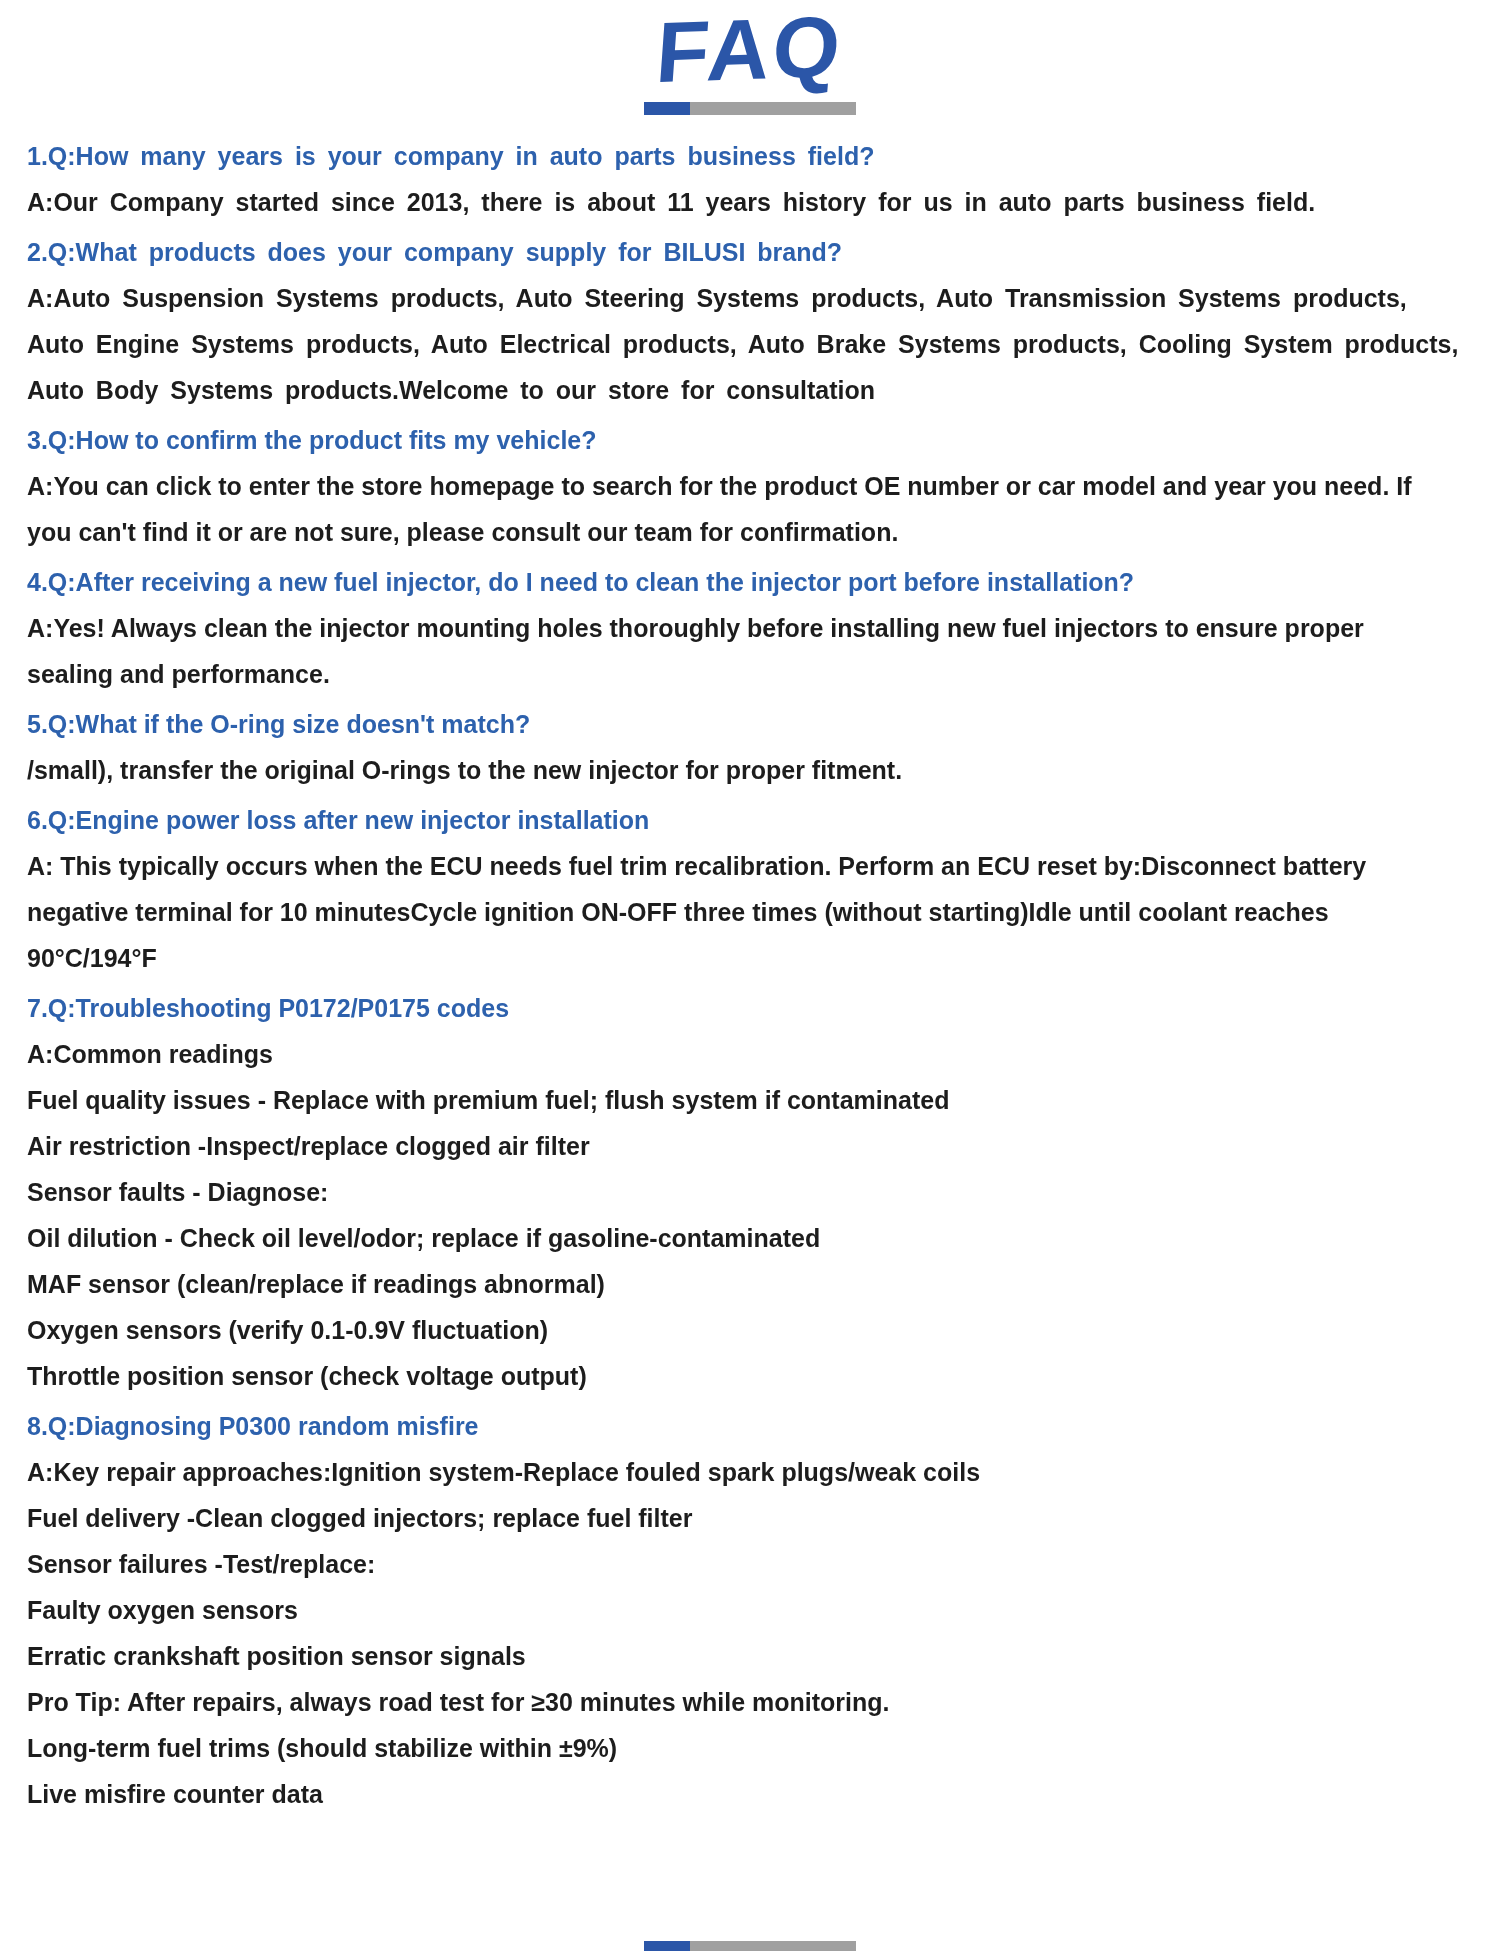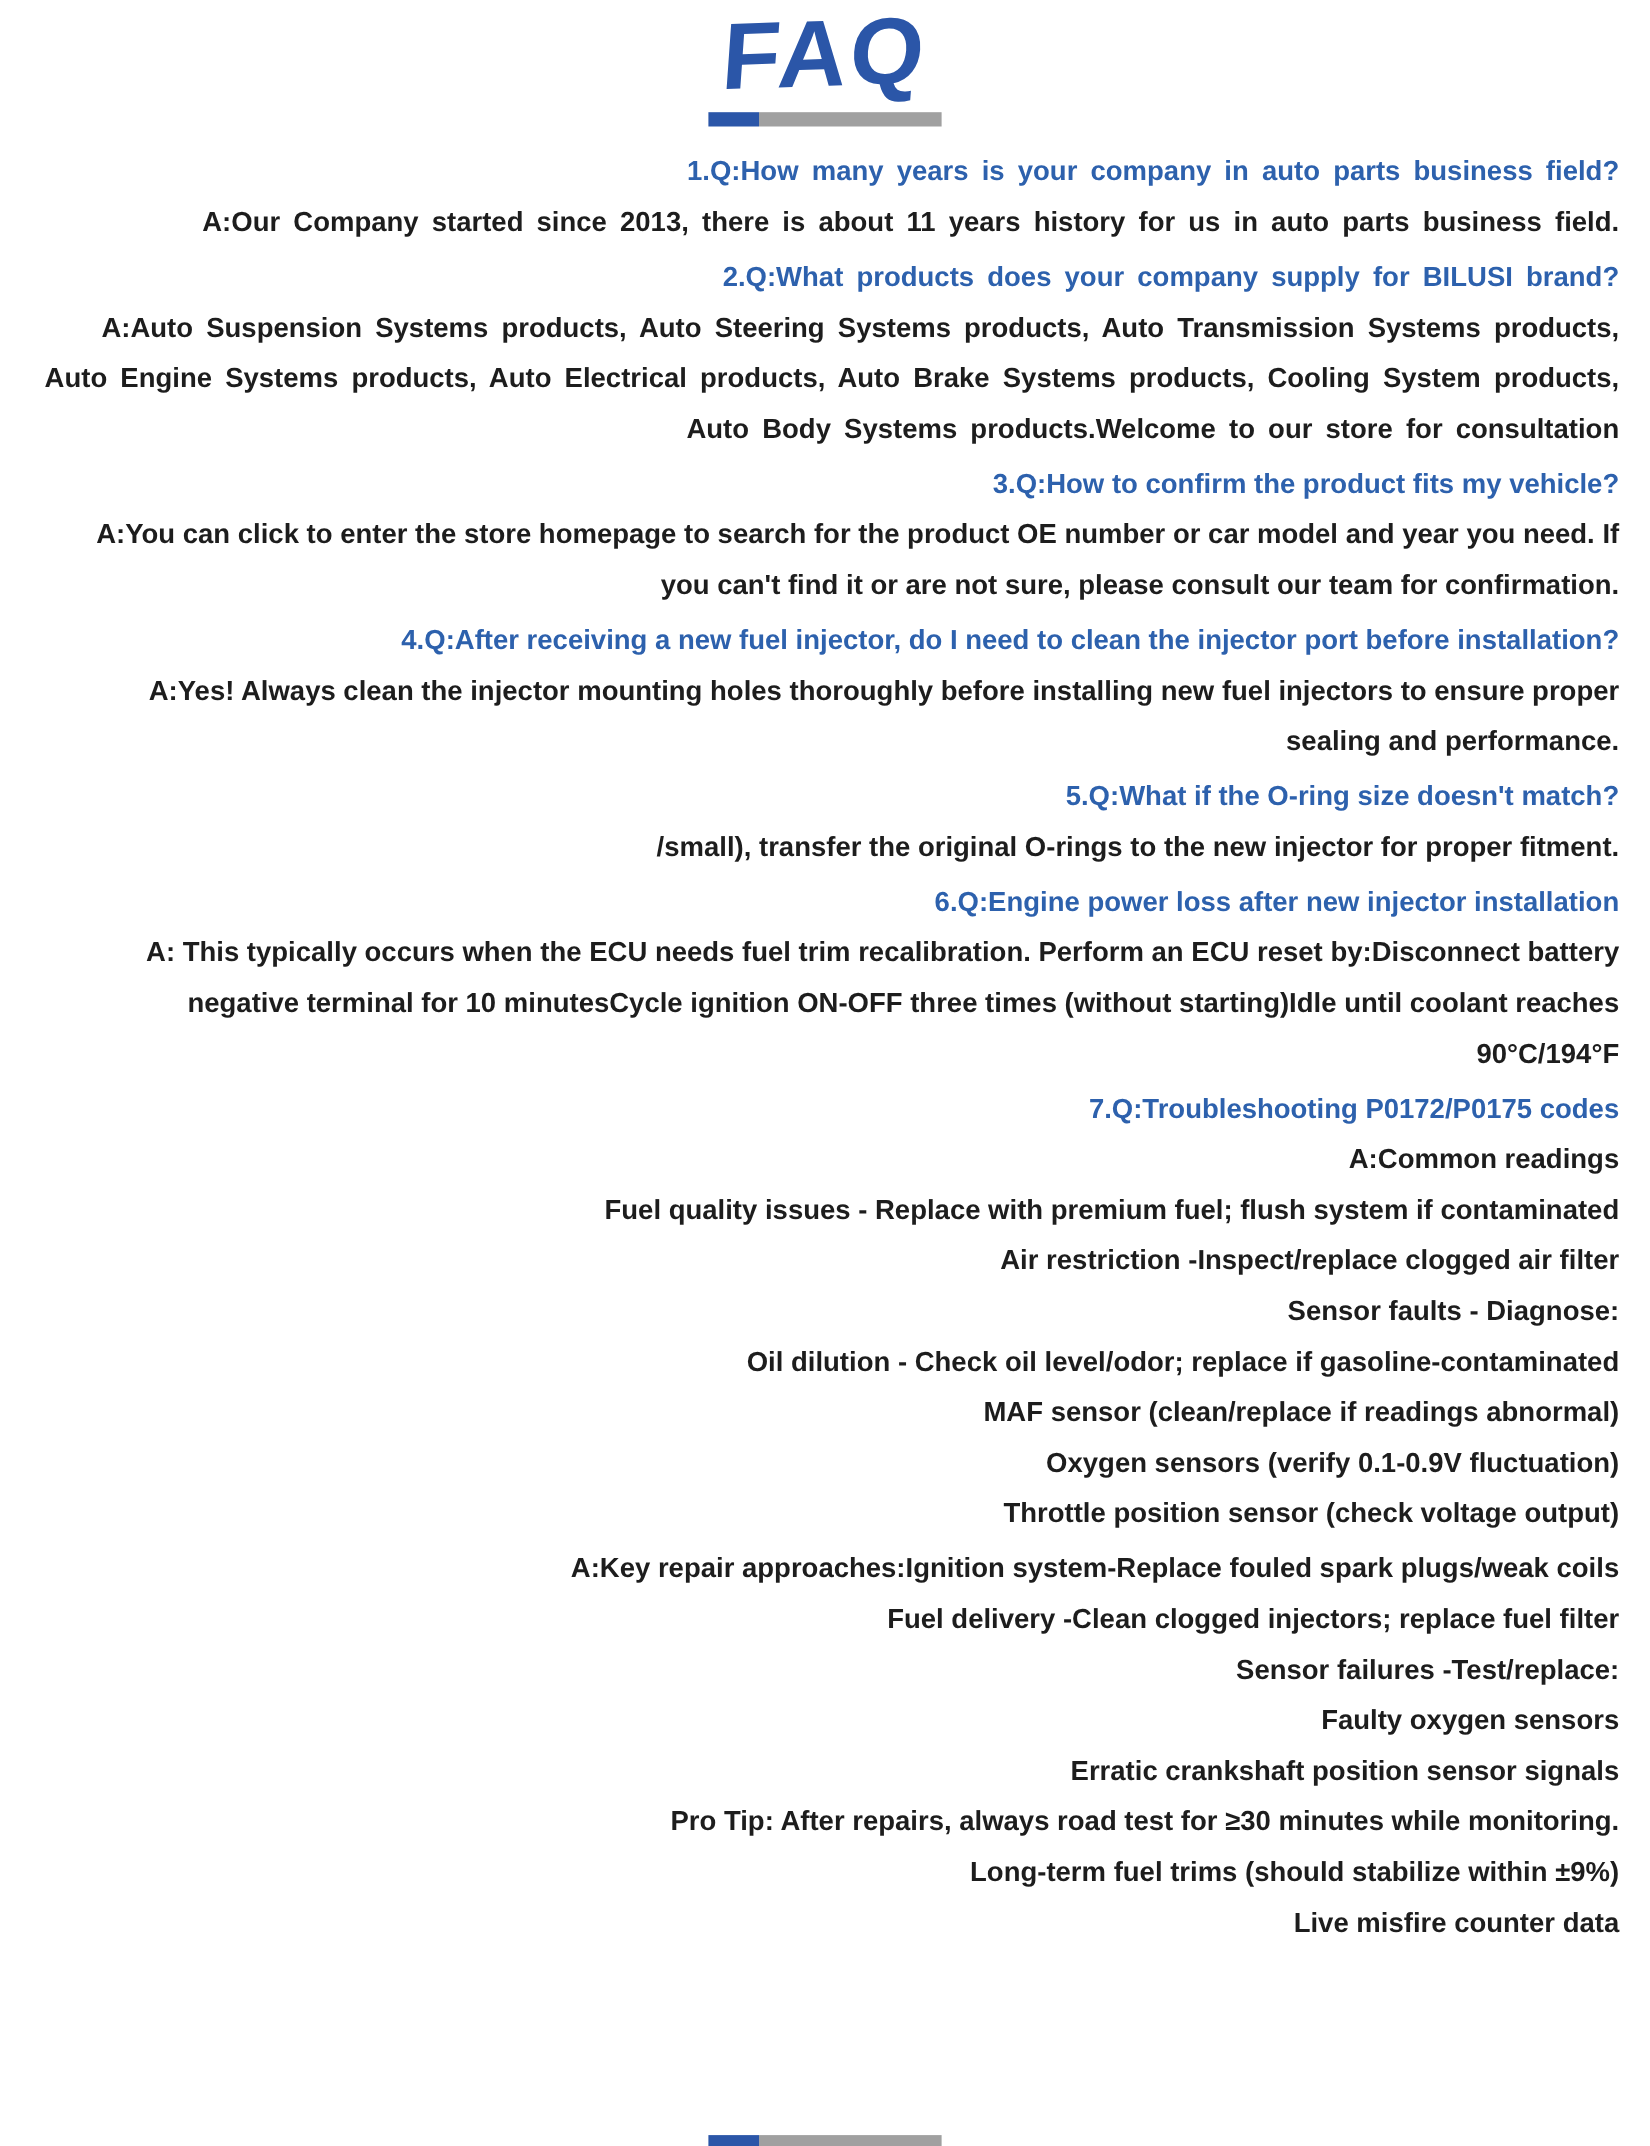--- a/index.html
+++ b/index.html
@@ -24,21 +24,21 @@
     transform:skewX(-6deg) rotate(-2deg);
     letter-spacing:3px;
     line-height:1.0;
   }
   .divider{
     width:212px;height:13px;margin:10px auto 0;display:flex;
   }
   .divider .seg-blue{width:46px;background:var(--logo-blue);}
   .divider .seg-gray{flex:1;background:var(--bar-gray);}
   .content{padding:14px 28px 0 27px;}
-  .qa{margin-top:4px;text-align:right;}
+  .qa{margin-top:4px;}
   .q{
     color:var(--q-blue);
     font-weight:bold;
     font-size:25px;
     line-height:46px;
   }
   .a{
     color:var(--a-dark);
     font-weight:bold;
     font-size:25px;
@@ -99,20 +99,21 @@
       <div class="a">A:Common readings</div>
       <div class="a">Fuel quality issues - Replace with premium fuel; flush system if contaminated</div>
       <div class="a">Air restriction -Inspect/replace clogged air filter</div>
       <div class="a">Sensor faults - Diagnose:</div>
       <div class="a">Oil dilution - Check oil level/odor; replace if gasoline-contaminated</div>
       <div class="a">MAF sensor (clean/replace if readings abnormal)</div>
       <div class="a">Oxygen sensors (verify 0.1-0.9V fluctuation)</div>
       <div class="a">Throttle position sensor (check voltage output)</div>
     </section>
     <section class="qa">
+      <div class="q">8.Q:Diagnosing P0300 random misfire</div>
       <div class="a">A:Key repair approaches:Ignition system-Replace fouled spark plugs/weak coils</div>
       <div class="a">Fuel delivery -Clean clogged injectors; replace fuel filter</div>
       <div class="a">Sensor failures -Test/replace:</div>
       <div class="a">Faulty oxygen sensors</div>
       <div class="a">Erratic crankshaft position sensor signals</div>
       <div class="a">Pro Tip: After repairs, always road test for ≥30 minutes while monitoring.</div>
       <div class="a">Long-term fuel trims (should stabilize within ±9%)</div>
       <div class="a">Live misfire counter data</div>
     </section>
   </main>

